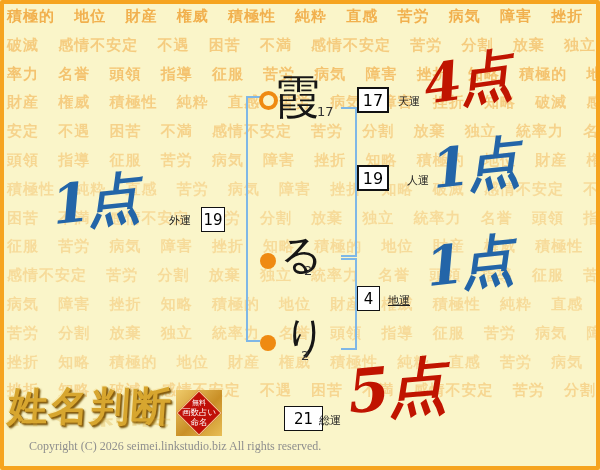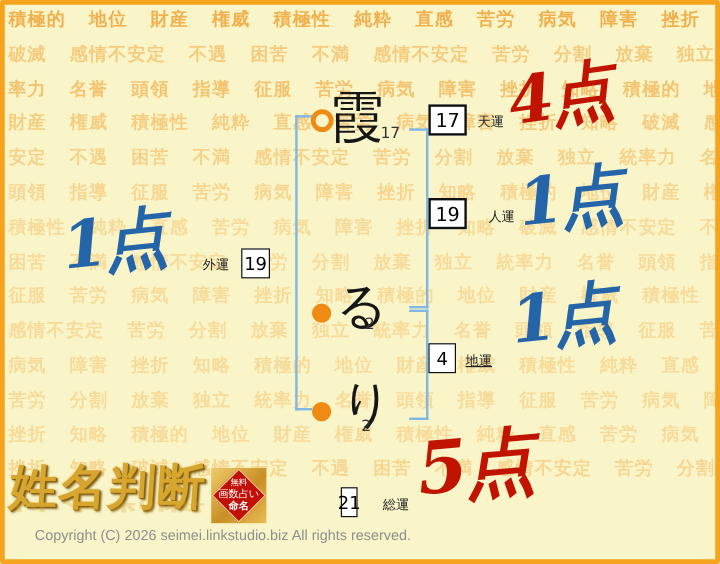--- a/index.html
+++ b/index.html
@@ -49,23 +49,23 @@
              line-height:1;color:#D7A62F;letter-spacing:1px;transform:skewX(-4deg);
              text-shadow:1px 1px 0 #8A5F10,2px 2px 2px #7a5a12,-1px -1px 0 #F7E9AE;z-index:5;}
   .logo-reflection{font-family:"DejaVu Serif","Liberation Serif",serif;font-weight:bold;font-size:40px;
              line-height:1;color:#D7A62F;letter-spacing:1px;opacity:.28;height:18px;overflow:hidden;
              transform:scaleY(-0.5);transform-origin:top;z-index:5;}
   .badge{width:46px;height:46px;background:linear-gradient(135deg,#EFCB6B 0%,#C98F26 55%,#E8BE55 100%);z-index:5;}
   .badge-diamond{position:absolute;inset:7px;background:#C01008;transform:rotate(45deg);
                  border:1px solid #EFCF8F;}
   .badge-text{position:absolute;inset:0;display:flex;flex-direction:column;align-items:center;
               justify-content:center;color:#fff;z-index:2;line-height:1.2;}
-  .badge-l1{font-size:7px;font-family:Liberation Mono, monospace;}
+  .badge-l1{font-size:7px;}
   .badge-l2{font-size:8.5px;font-weight:normal;}
-  .badge-l3{font-size:8.5px;font-weight:bold;}
+  .badge-l3{font-size:8.5px;font-weight:normal;}
 
   .copyright{font-family:"Liberation Sans",sans-serif;font-size:12px;color:#8E8E8E;z-index:5;white-space:nowrap;}
 </style>
 </head>
 <body>
 
 <div class="stage">
 
   <div class="bg-words">
       <div class="bg-row">積極的 地位 財産 権威 積極性 純粋 直感 苦労 病気 障害 挫折 知略</div>
@@ -106,37 +106,37 @@
 
   <div class="abs vbox" style="left:357px;top:165px;width:32px;height:26px;">19</div>
   <div class="abs vlabel" style="left:407px;top:173px;">人運</div>
 
   <div class="abs vbox thin" style="left:357px;top:286px;width:23px;height:25px;">4</div>
   <div class="abs vlabel" style="left:388px;top:293px;text-decoration:underline;">地運</div>
 
   <div class="abs vlabel" style="left:169px;top:213px;">外運</div>
   <div class="abs vbox thin" style="left:201px;top:207px;width:24px;height:25px;">19</div>
 
-  <div class="abs vbox thin" style="left:284px;top:406px;width:14px;height:25px;">21</div>
+  <div class="abs vbox thin" style="left:284px;top:406px;width:39px;height:25px;">21</div>
   <div class="abs vlabel" style="left:319px;top:413px;">総運</div>
 
   <div class="abs score" style="left: 424px; top: 58px; font-size: 54px; transform: rotate(-8deg); color: rgb(192, 20, 0);">4点</div>
   <div class="abs score" style="left: 432px; top: 142px; font-size: 54px; transform: rotate(-6deg); color: rgb(35, 101, 168);">1点</div>
   <div class="abs score" style="left: 426px; top: 240px; font-size: 54px; transform: rotate(-6deg); color: rgb(35, 101, 168);">1点</div>
   <div class="abs score" style="left: 52px; top: 178px; font-size: 54px; transform: rotate(-6deg); color: rgb(35, 101, 168);">1点</div>
   <div class="abs score" style="left: 348px; top: 362px; font-size: 60px; transform: rotate(-5deg); color: rgb(192, 20, 0);">5点</div>
 
   <div class="abs logo-text" style="left:8px;top:386px;">姓名判断</div>
   <div class="abs logo-reflection" style="left:8px;top:427px;">姓名判断</div>
 
   <div class="abs badge" style="left:176px;top:390px;">
     <div class="badge-diamond"></div>
     <div class="badge-text">
       <span class="badge-l1">無料</span>
       <span class="badge-l2">画数占い</span>
       <span class="badge-l3">命名</span>
     </div>
   </div>
 
-  <div class="abs copyright" style="left:29px;top:439px;">Copyright (C) 2026 seimei.linkstudio.biz All rights reserved.</div>
+  <div class="abs copyright" style="left:29px;top:439px;font-family:Liberation Serif, serif;">Copyright (C) 2026 seimei.linkstudio.biz All rights reserved.</div>
 
   <div class="frame"></div>
 </div>
 
 </body></html>

